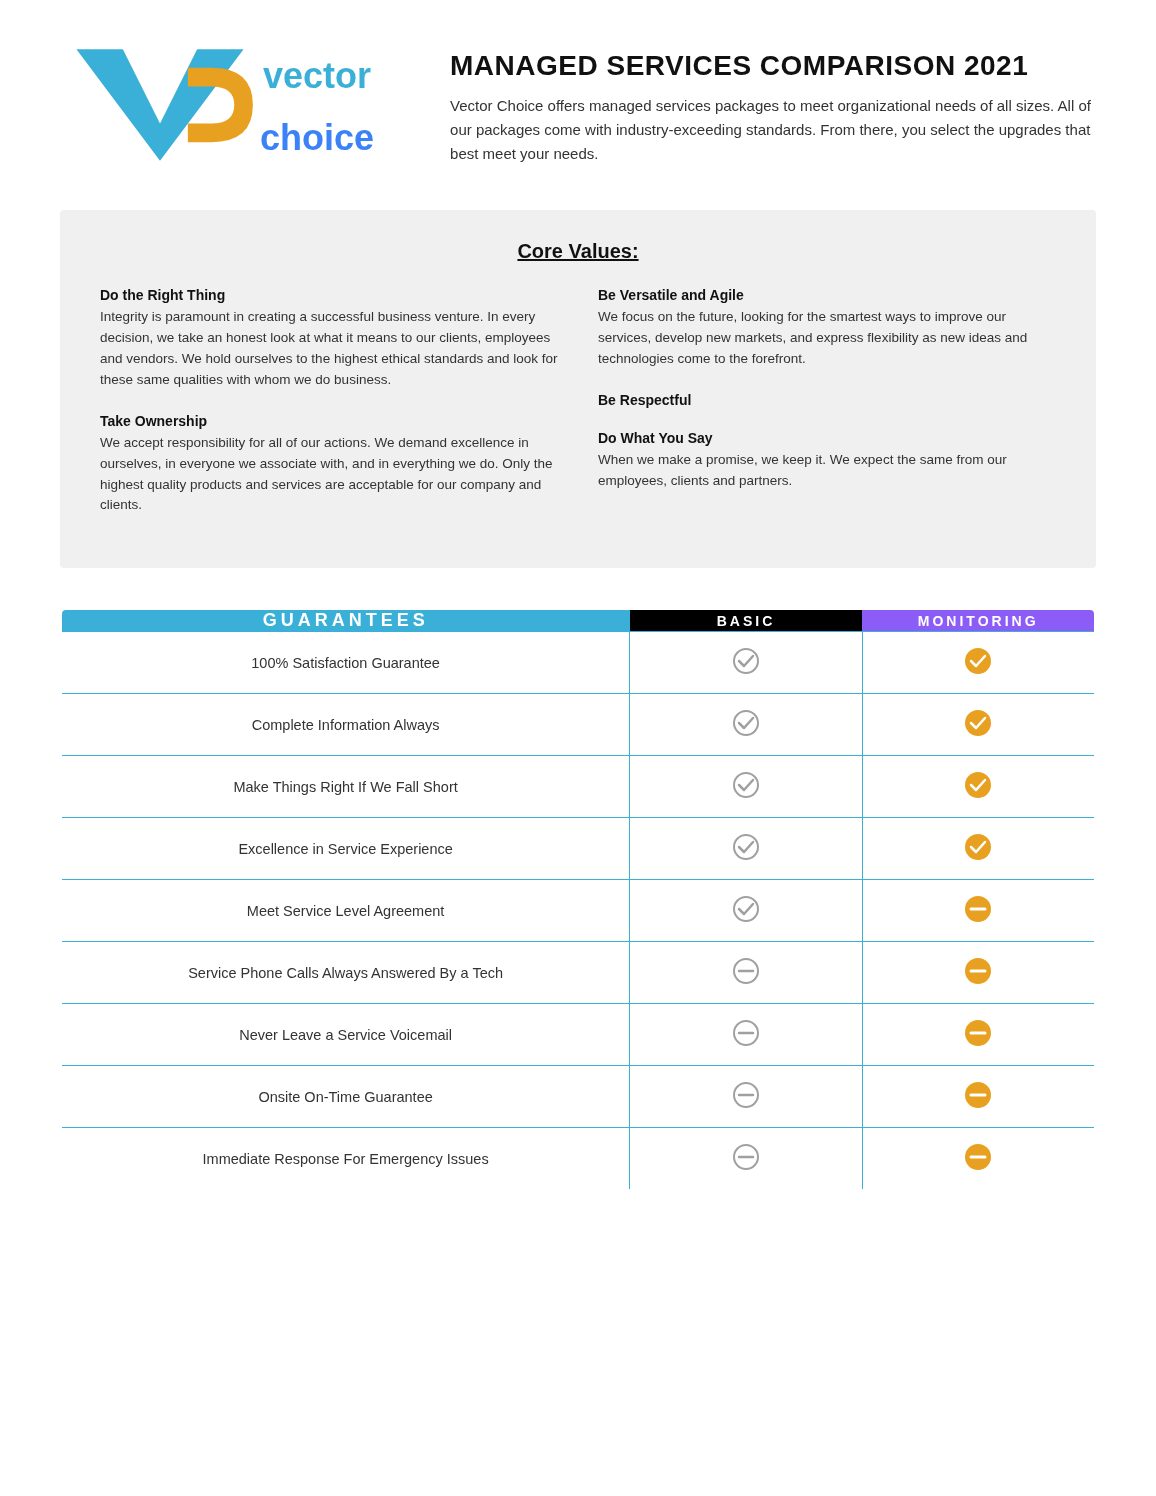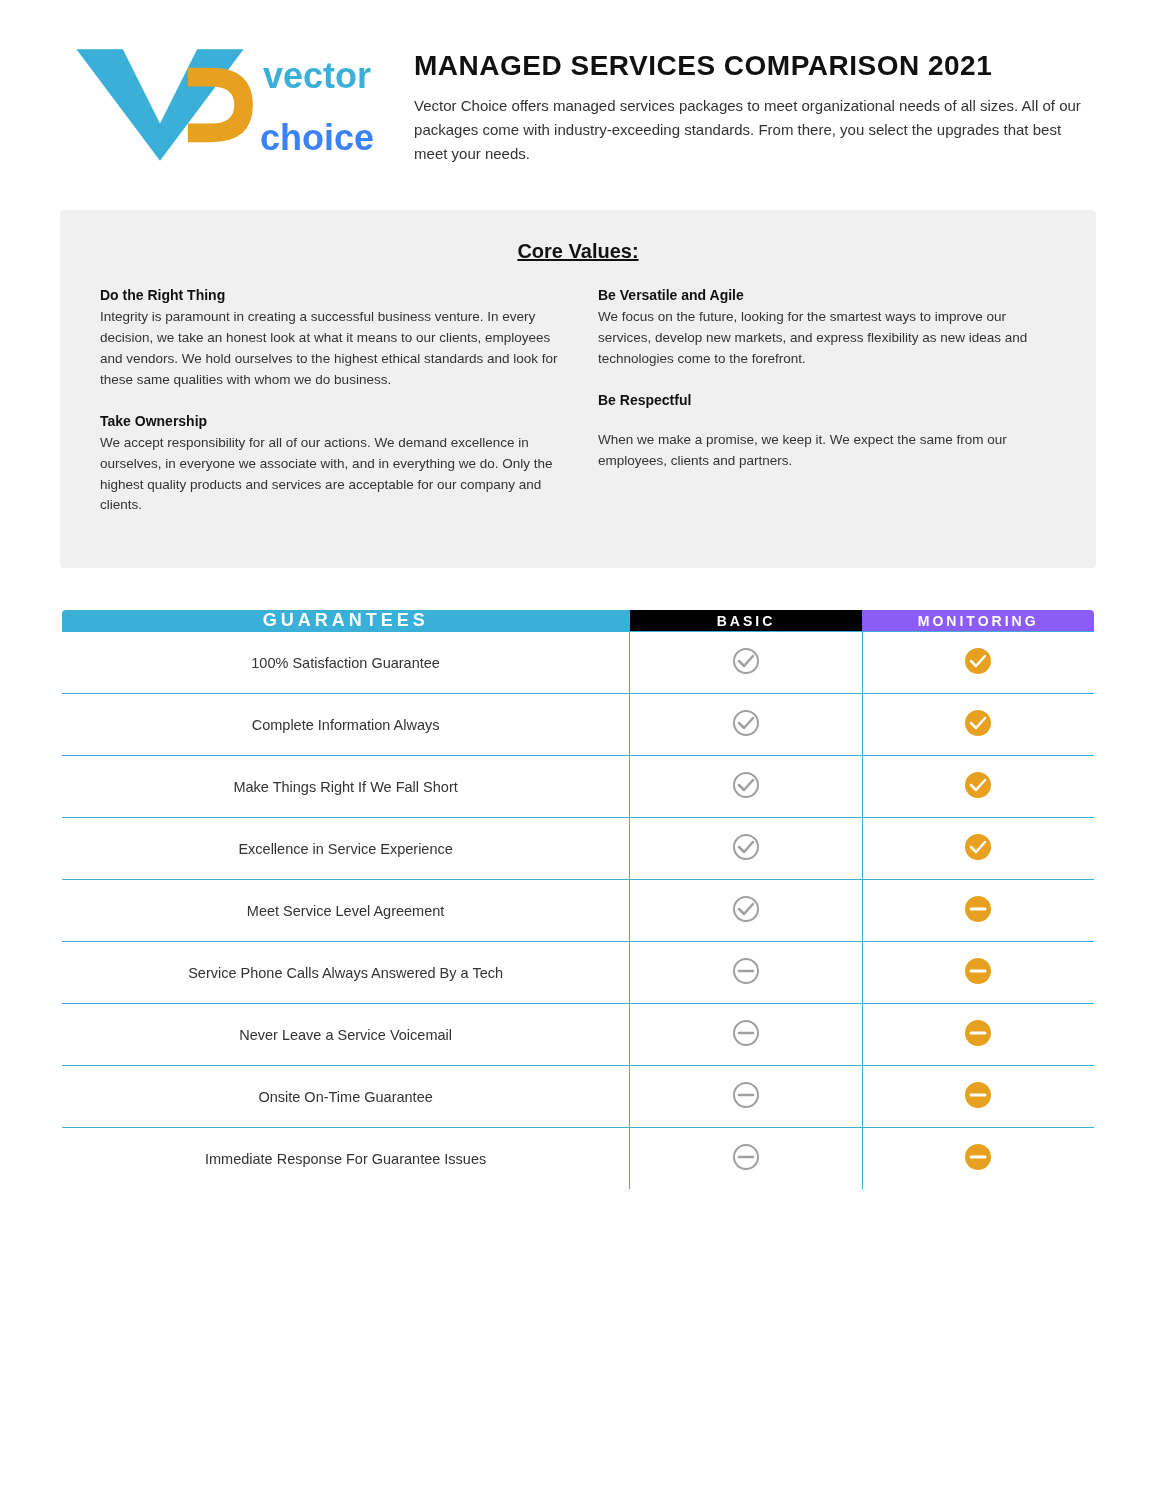--- a/index.html
+++ b/index.html
@@ -30,20 +30,21 @@
       font-weight: bold;
       line-height: 1.1;
       text-align: center;
       margin-top: 4px;
     }
     .logo-vector { color: #3ab0d8; }
     .logo-choice { color: #3b82f6; margin-top: 22px; }
     .header-text {
       flex: 1;
       padding-top: 10px;
+      margin-left: 36px;
     }
     .header-title {
       font-size: 28px;
       font-weight: 900;
       color: #111;
       margin-bottom: 12px;
       letter-spacing: 0.5px;
     }
     .header-desc {
       font-size: 15px;
@@ -194,20 +195,21 @@
 
     <div>
       <div class="cv-item">
         <div class="cv-item-title">Be Versatile and Agile</div>
         <div class="cv-item-text">We focus on the future, looking for the smartest ways to improve our services, develop new markets, and express flexibility as new ideas and technologies come to the forefront.</div>
       </div>
       <div class="cv-item">
         <div class="cv-item-title">Be Respectful</div>
       </div>
       <div class="cv-item">
+        <div class="cv-item-title">Do What You Say</div>
         <div class="cv-item-text">When we make a promise, we keep it. We expect the same from our employees, clients and partners.</div>
       </div>
     </div>
   </div>
 </div>
 
 <div class="table-section">
   <table class="comparison-table">
     <thead>
       <tr>
@@ -303,21 +305,21 @@
           <td><svg width="30" height="30" viewBox="0 0 30 30">
         <circle cx="15" cy="15" r="12" fill="none" stroke="#a0a0a0" stroke-width="2"></circle>
         <line x1="8" y1="15" x2="22" y2="15" stroke="#a0a0a0" stroke-width="2.5" stroke-linecap="round"></line>
       </svg></td>
           <td><svg width="30" height="30" viewBox="0 0 30 30">
         <circle cx="15" cy="15" r="13" fill="#e8a020"></circle>
         <line x1="8" y1="15" x2="22" y2="15" stroke="white" stroke-width="3" stroke-linecap="round"></line>
       </svg></td>
         </tr>
         <tr>
-          <td>Immediate Response For Guarantee Issues</td>
+          <td>Immediate Response For Emergency Issues</td>
           <td><svg width="30" height="30" viewBox="0 0 30 30">
         <circle cx="15" cy="15" r="12" fill="none" stroke="#a0a0a0" stroke-width="2"></circle>
         <line x1="8" y1="15" x2="22" y2="15" stroke="#a0a0a0" stroke-width="2.5" stroke-linecap="round"></line>
       </svg></td>
           <td><svg width="30" height="30" viewBox="0 0 30 30">
         <circle cx="15" cy="15" r="13" fill="#e8a020"></circle>
         <line x1="8" y1="15" x2="22" y2="15" stroke="white" stroke-width="3" stroke-linecap="round"></line>
       </svg></td>
         </tr>
       </tbody>

